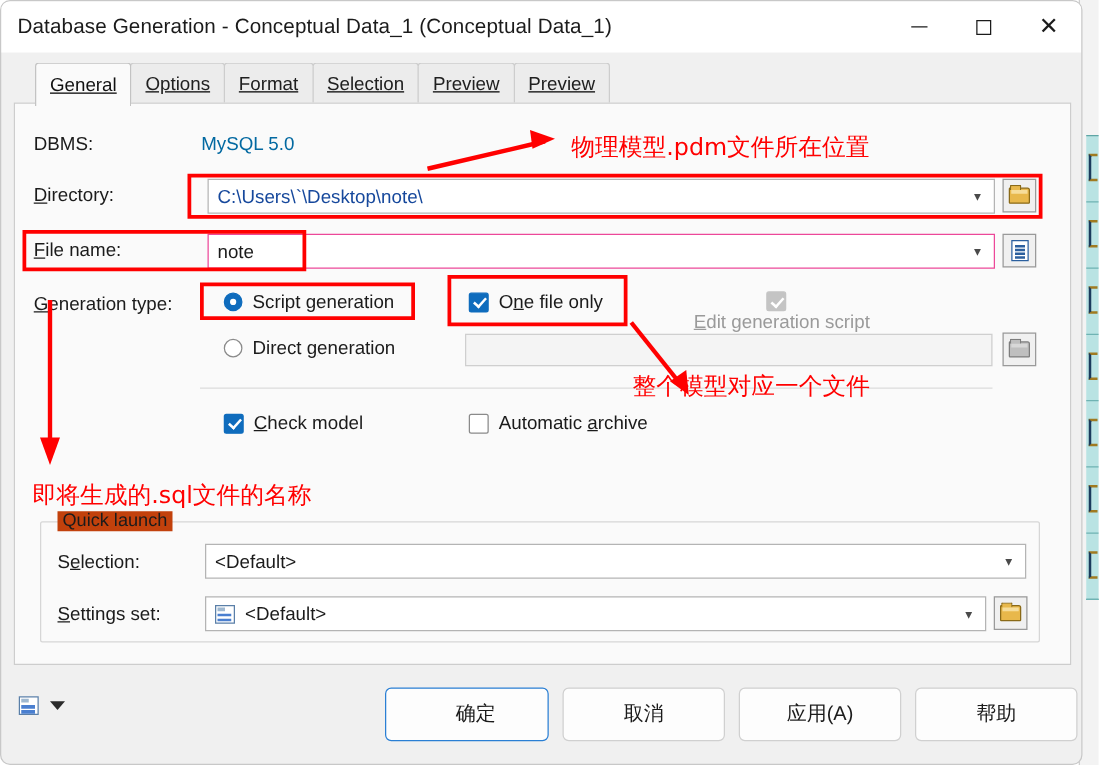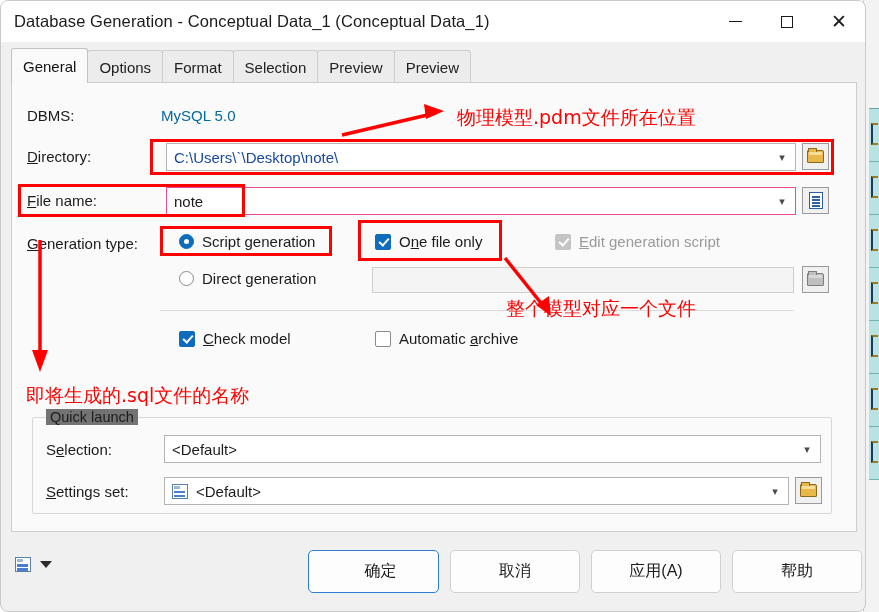--- a/index.html
+++ b/index.html
@@ -77,23 +77,23 @@
     width: 52px; height: 41px;
     display:flex; align-items:center; justify-content:center;
     color:#1b1b1b;
   }
   .glyph-min { width:13px; height:1.6px; background:#1b1b1b; }
   .glyph-max { width:12px; height:12px; border:1.6px solid #1b1b1b; }
   .glyph-close { font-size:19px; line-height:1; font-weight:300; }
 
   
   .tabstrip {
-    position:absolute; left:10px; top:49px;
+    position:absolute; left:27px; top:49px;
     width: 846px; height: 33px;
-    display:flex; align-items:flex-end;
+    display:flex; align-items:flex-start;text-decoration:underline;
   }
   .tab {
     height: 33px;
     padding: 0 11px;
     display:flex; align-items:center;
     font-size: 15px;
     color:#202020;
     background:#ececec;
     border:1px solid #cdcdcd;
     border-bottom:none;
@@ -281,21 +281,21 @@
   }
 
   
   .group {
     position:absolute;
     border:1px solid #d6d6d6;
     border-radius:2px;
   }
   .group-title {
     position:absolute;
-    background:#737373;
+    background:#c2410c;
     padding:0 4px;
     font-size:14.5px;
     color:#1b1b1b;
     white-space:nowrap;
   }
 
   
   .btn {
     position:absolute;
     height:43px;
@@ -425,21 +425,21 @@
       </div>
       <div class="radio" style="left:167px; top:187px;">
         <span class="dot"></span>
         <span>Direct <u>g</u>eneration</span>
       </div>
 
       <div class="cb on" style="left:363px; top:150px;">
         <span class="box"></span>
         <span>O<u>n</u>e file only</span>
       </div>
-      <div class="cb on disabled" style="left:543px; top:150px;">
+      <div class="cb on disabled" style="left:543px; top:150px;flex-direction:column;">
         <span class="box"></span>
         <span><u>E</u>dit generation script</span>
       </div>
 
       <div class="plain-input disabled" style="left:360px; top:184px; width:422px; height:26px;"></div>
       <div class="iconbtn" style="left:790px; top:183px;">
         <span class="ico-folder gray"></span>
       </div>
 
       <div class="divider" style="left:148px; top:227px; width:634px;"></div>

